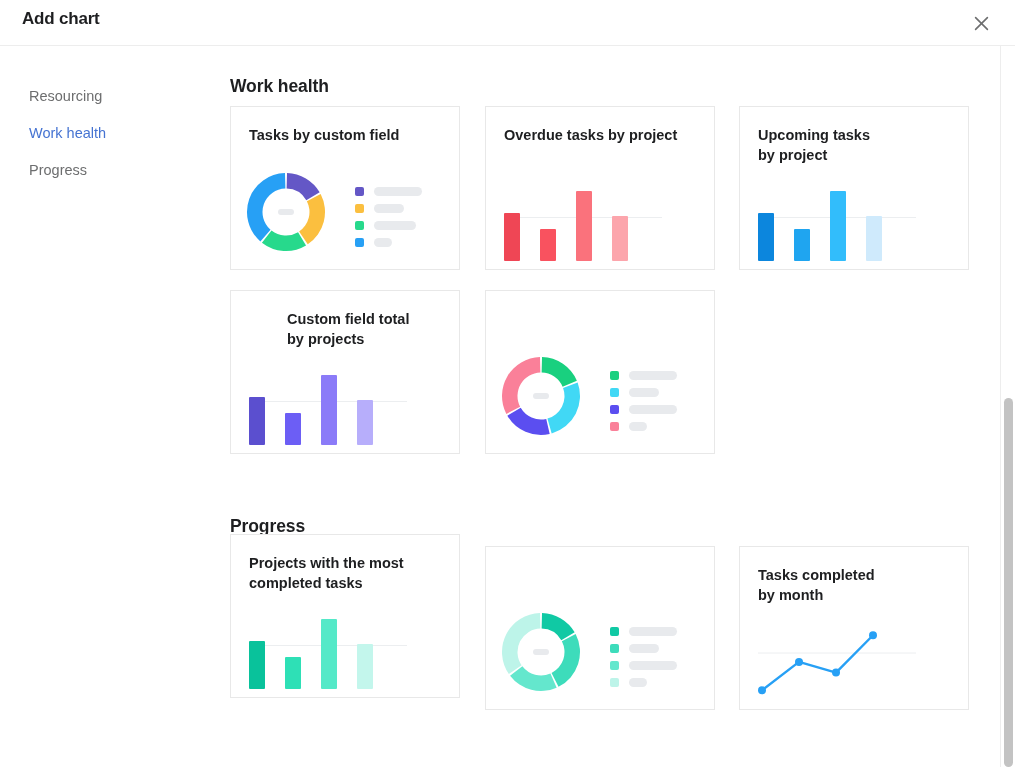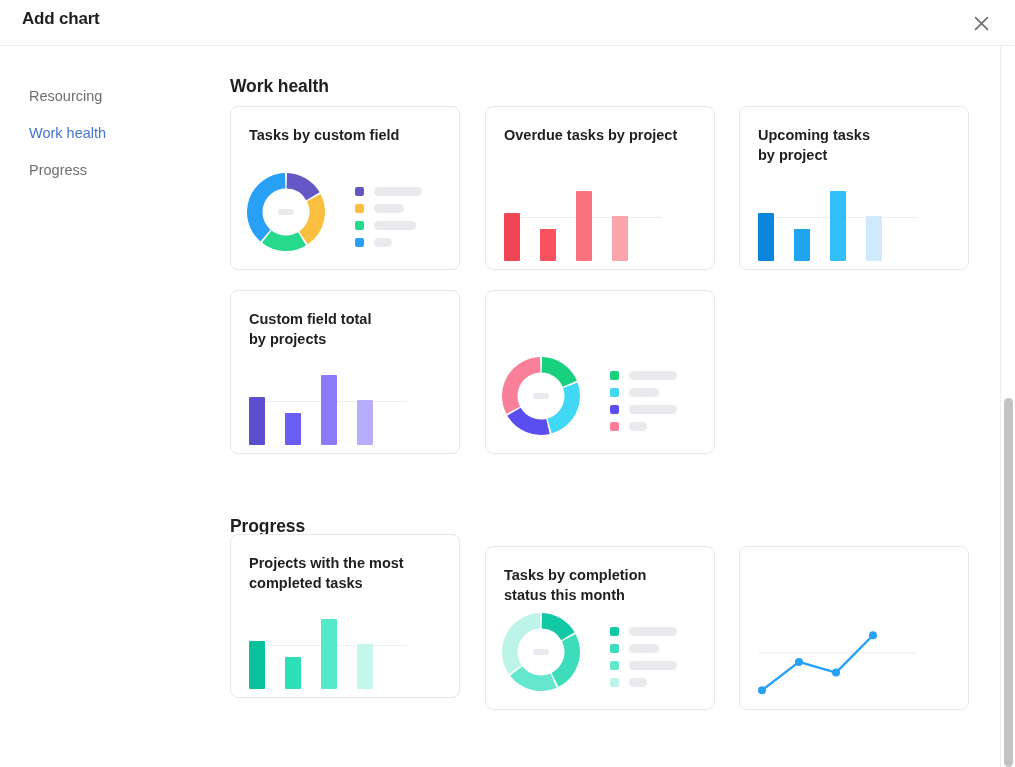--- a/index.html
+++ b/index.html
@@ -43,21 +43,21 @@
     width: 787px; height: 721px; overflow: hidden;
   }
   .section-title {
     font-size: 17.5px; font-weight: 700; color: #1e1f21; letter-spacing: -0.1px;
   }
   .sec-work { position:absolute; left:20px; top:30px; }
   .sec-prog { position:absolute; left:20px; top:470px; }
 
   .card {
     position: absolute; width: 230px; height: 164px;
-    background: #fff; border: 1px solid #e8e8e8; border-radius: 8px;
+    background: #fff; border: 1px solid #e8e8e8; border-radius: 0;
   }
   .card-title {
     position: absolute; left: 18px; top: 18px; width: 200px;
     font-size: 14.5px; font-weight: 600; color: #1e1f21; line-height: 20px;
   }
   .viz { position: absolute; left: 0; top: 58px; width: 230px; height: 106px; }
 
   
   .donut-wrap { position:absolute; left: 14px; top: 6px; }
   .legend { position: absolute; left: 124px; top: 22px; }
@@ -158,21 +158,21 @@
             <div class="barchart">
               <div class="gridline" style="top: 52px;"></div>
               <div class="bar" style="left: 18px; top: 48px; height: 48px; background: rgb(12, 134, 221);"></div>
               <div class="bar" style="left: 54px; top: 64px; height: 32px; background: rgb(31, 165, 240);"></div>
               <div class="bar" style="left: 90px; top: 26px; height: 70px; background: rgb(50, 189, 251);"></div>
               <div class="bar" style="left: 126px; top: 51px; height: 45px; background: rgb(207, 234, 252);"></div>
             </div>
           </div>
         </div>
         <div class="card" style="left: 20px; top: 244px;">
-          <div class="card-title" style="white-space: pre-line;">Custom field total
+          <div class="card-title" style="white-space: pre-line; margin-left: 38px;">Custom field total
 by projects</div>
           <div class="viz">
             <div class="barchart">
               <div class="gridline" style="top: 52px;"></div>
               <div class="bar" style="left: 18px; top: 48px; height: 48px; background: rgb(91, 79, 207);"></div>
               <div class="bar" style="left: 54px; top: 64px; height: 32px; background: rgb(108, 94, 245);"></div>
               <div class="bar" style="left: 90px; top: 26px; height: 70px; background: rgb(139, 123, 248);"></div>
               <div class="bar" style="left: 126px; top: 51px; height: 45px; background: rgb(183, 174, 251);"></div>
             </div>
           </div>
@@ -213,22 +213,20 @@
             <div class="barchart">
               <div class="gridline" style="top: 52px;"></div>
               <div class="bar" style="left: 18px; top: 48px; height: 48px; background: rgb(9, 194, 155);"></div>
               <div class="bar" style="left: 54px; top: 64px; height: 32px; background: rgb(46, 224, 182);"></div>
               <div class="bar" style="left: 90px; top: 26px; height: 70px; background: rgb(84, 233, 200);"></div>
               <div class="bar" style="left: 126px; top: 51px; height: 45px; background: rgb(195, 246, 236);"></div>
             </div>
           </div>
         </div>
         <div class="card" style="left: 275px; top: 500px;">
-          <div class="card-title" style="white-space: pre-line;">Tasks by completion
-status this month</div>
           <div class="viz">
             <div class="donut-wrap"><svg width="82" height="82" viewBox="0 0 82 82">
                 <path d="M42.02090098400705,2.013364325953269 A39,39 0 0 1 74.6724264736641,21.323422671214253 L61.28979543925914,29.143600840347048 A23.5,23.5 0 0 0 41.61515828523502,17.508052863074404 Z" fill="#10c9a4"></path>
                 <path d="M75.65607207354302,23.11266737511172 A39,39 0 0 1 58.52344094601996,75.84148414478567 L51.55899646747357,61.994227625704184 A23.5,23.5 0 0 0 61.8825049673913,30.2217354696186 Z" fill="#3ddcbb"></path>
                 <path d="M56.67596328958244,76.71084114024288 A39,39 0 0 1 10.059219728641825,64.7416957313401 L22.35619650315597,55.30589358170493 A23.5,23.5 0 0 0 50.44577275141506,62.518070943479685 Z" fill="#64e7cd"></path>
                 <path d="M8.859078643741398,63.08984324006849 A39,39 0 0 1 39.97909901599294,2.013364325953269 L40.384841714764974,17.508052863074404 A23.5,23.5 0 0 0 21.633034567382637,54.31054656773358 Z" fill="#bdf4e9"></path>
                 <rect x="33" y="38" width="16" height="6" rx="3" fill="#e8eaed"></rect>
               </svg></div>
             <div class="legend">
               <div class="legend-row">
@@ -244,20 +242,22 @@
                 <span class="legend-bar" style="width: 48px;"></span>
               </div>
               <div class="legend-row">
                 <span class="legend-dot" style="background: rgb(189, 244, 233);"></span>
                 <span class="legend-bar" style="width: 18px;"></span>
               </div>
             </div>
           </div>
         </div>
         <div class="card" style="left: 529px; top: 500px;">
+          <div class="card-title" style="white-space: pre-line;">Tasks completed
+by month</div>
           <div class="viz">
             <svg width="230" height="106" viewBox="0 0 230 106" class="linechart">
               <line x1="18" y1="48" x2="176" y2="48" stroke="#eceef0" stroke-width="1"></line>
               <polyline points="22,85.33333333333333 59,56.88888888888889 96,67.55555555555556 133,30.22222222222223" fill="none" stroke="#27a0f5" stroke-width="2.4" stroke-linecap="round" stroke-linejoin="round"></polyline>
               <circle cx="22" cy="85.33333333333333" r="4" fill="#27a0f5"></circle>
               <circle cx="59" cy="56.88888888888889" r="4" fill="#27a0f5"></circle>
               <circle cx="96" cy="67.55555555555556" r="4" fill="#27a0f5"></circle>
               <circle cx="133" cy="30.22222222222223" r="4" fill="#27a0f5"></circle>
             </svg>
           </div>

